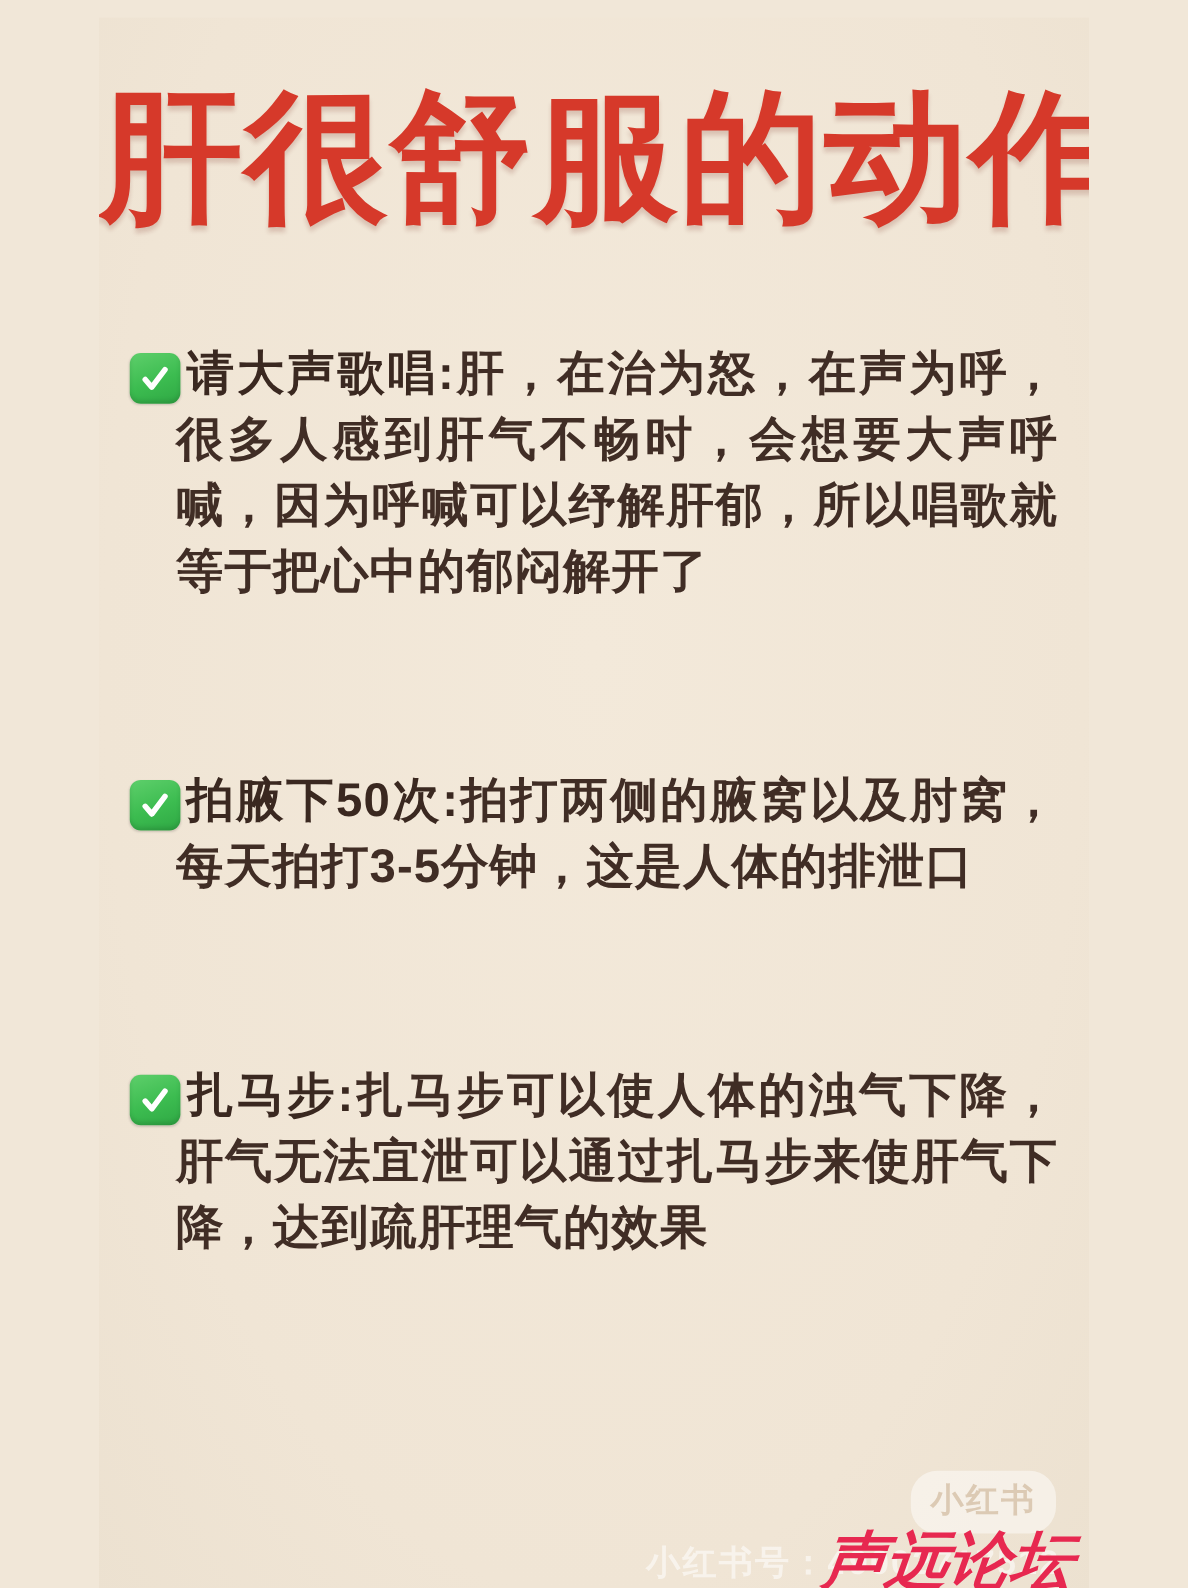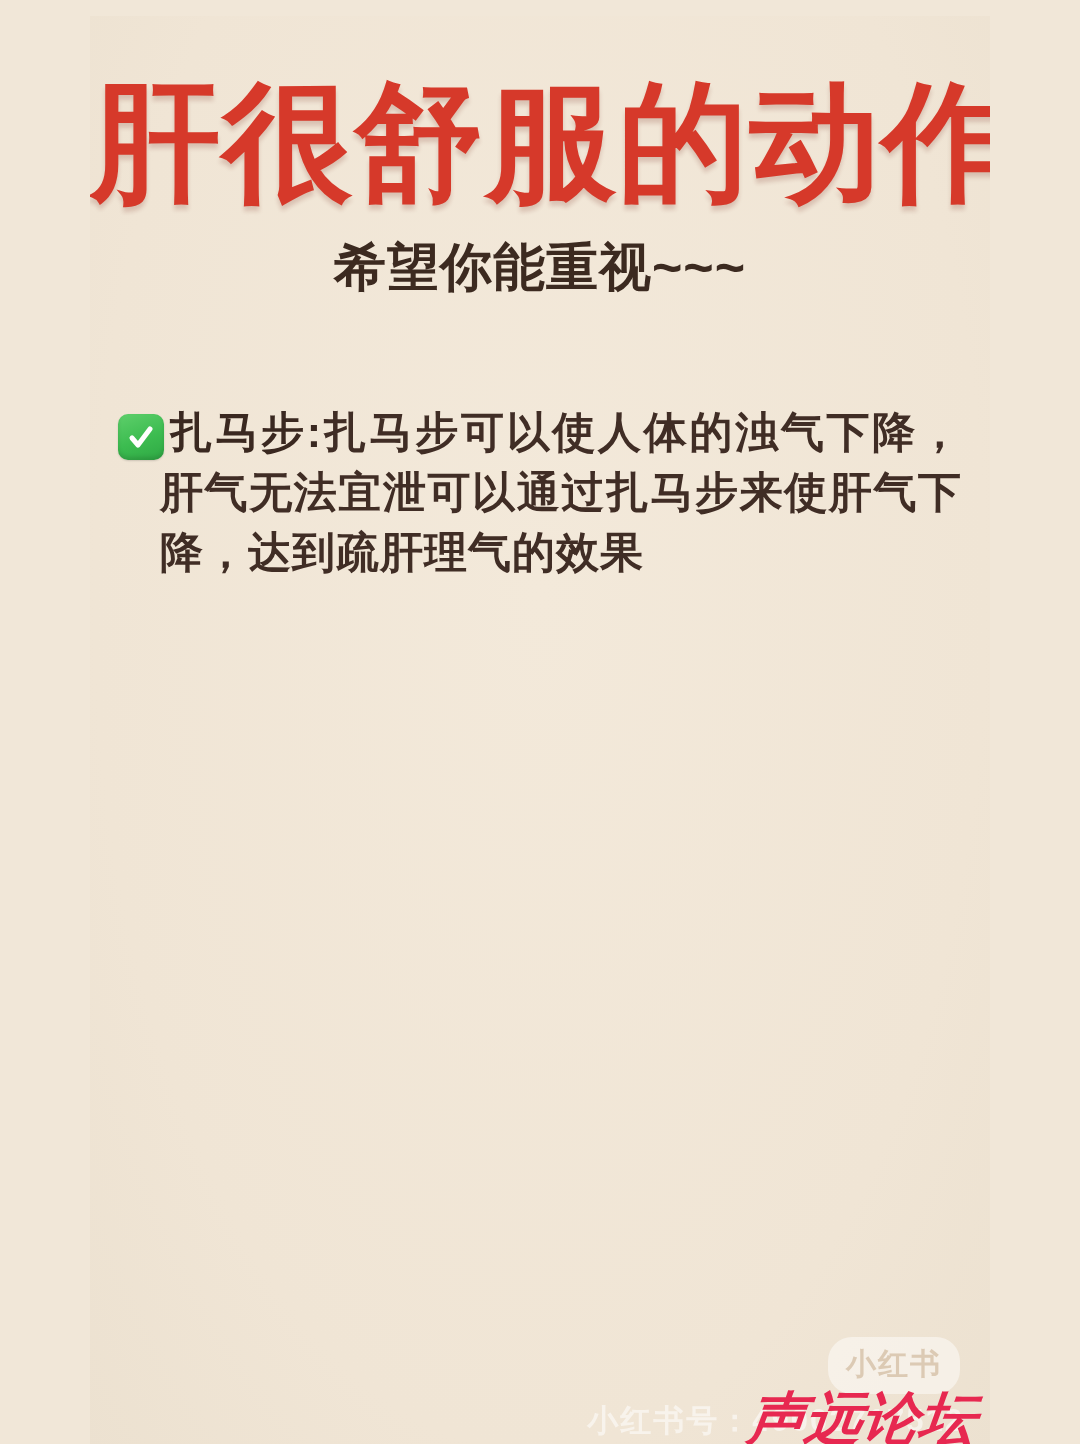--- a/index.html
+++ b/index.html
@@ -106,26 +106,35 @@
     z-index: 2;
     white-space: nowrap;
   }
 </style>
 </head>
 <body>
 
 <div class="canvas">
 
   <h1 class="title">肝很舒服的动作</h1>
-  <div class="subtitle">希望你能重视~~~</div>
 
   <div class="tips">
 
+    <p class="tip"><span class="check">
+          <svg width="32" height="32" viewBox="0 0 32 32">
+            <polyline points="7,17 13,24 25,8" fill="none" stroke="#ffffff" stroke-width="5" stroke-linecap="round" stroke-linejoin="round"></polyline>
+          </svg>
+        </span><span class="tip-heading">请大声歌唱:</span><span class="tip-body">肝，在治为怒，在声为呼，很多人感到肝气不畅时，会想要大声呼喊，因为呼喊可以纾解肝郁，所以唱歌就等于把心中的郁闷解开了</span></p>
 
 
+    <p class="tip"><span class="check">
+          <svg width="32" height="32" viewBox="0 0 32 32">
+            <polyline points="7,17 13,24 25,8" fill="none" stroke="#ffffff" stroke-width="5" stroke-linecap="round" stroke-linejoin="round"></polyline>
+          </svg>
+        </span><span class="tip-heading">拍腋下50次:</span><span class="tip-body">拍打两侧的腋窝以及肘窝，每天拍打3-5分钟，这是人体的排泄口</span></p>
 
     <p class="tip"><span class="check">
           <svg width="32" height="32" viewBox="0 0 32 32">
             <polyline points="7,17 13,24 25,8" fill="none" stroke="#ffffff" stroke-width="5" stroke-linecap="round" stroke-linejoin="round"></polyline>
           </svg>
         </span><span class="tip-heading">扎马步:</span><span class="tip-body">扎马步可以使人体的浊气下降，肝气无法宜泄可以通过扎马步来使肝气下降，达到疏肝理气的效果</span></p>
 
   </div>
 
   <div class="wm-badge">小红书</div>

